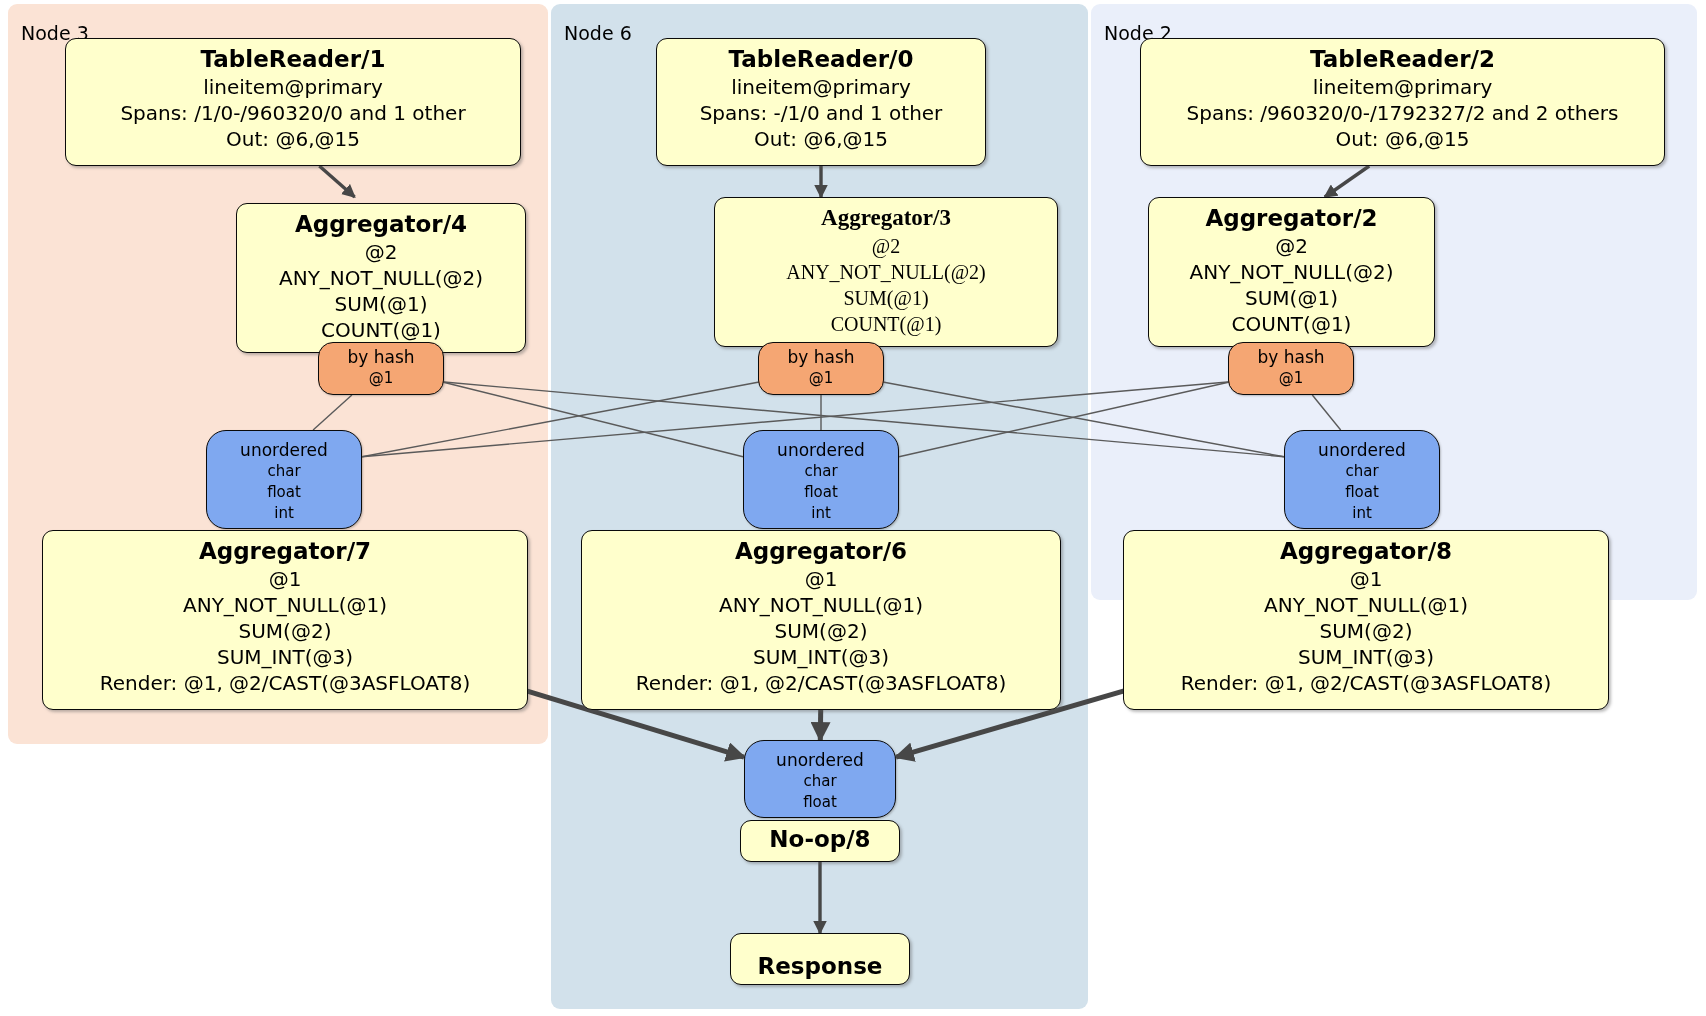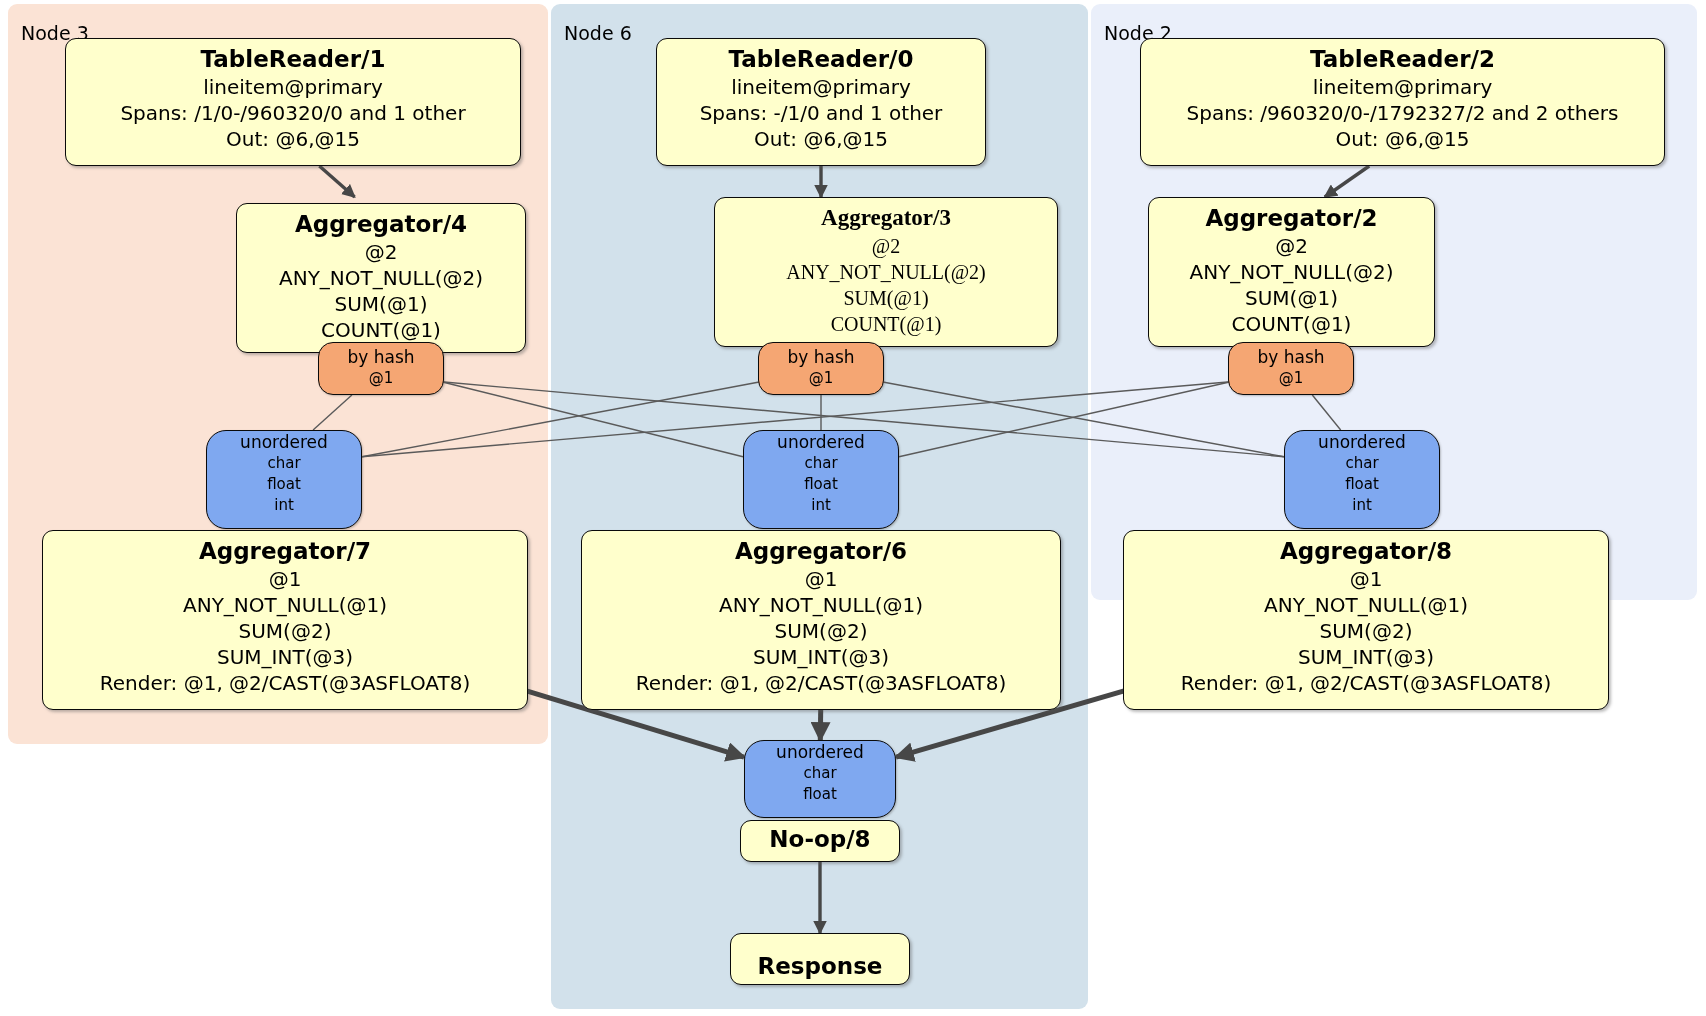--- a/index.html
+++ b/index.html
@@ -42,21 +42,21 @@
   }
   .router {
     border-radius:15px;
     background:var(--router-fill,#f5a673);
     padding-top:3px;
     box-shadow:1px 1px 2px rgba(90,90,90,0.35);
   }
   .sync {
     border-radius:20px;
     background:var(--sync-fill,#7fa8f0);
-    padding-top:0;
+    padding-top:8px;
     box-shadow:1px 1px 2px rgba(90,90,90,0.35);
   }
   .proc-title { font-weight:bold; font-size:23px; line-height:30px; white-space:nowrap; }
   .proc-line  { font-size:20px; line-height:26px; white-space:nowrap; }
   .mini-title { font-weight:normal; font-size:17px; line-height:22px; white-space:nowrap; }
   .mini-line  { font-size:15px; line-height:21px; white-space:nowrap; }
   .label-only { font-weight:bold; font-size:23px; line-height:37px; white-space:nowrap; }
 </style>
 </head>
 <body>

